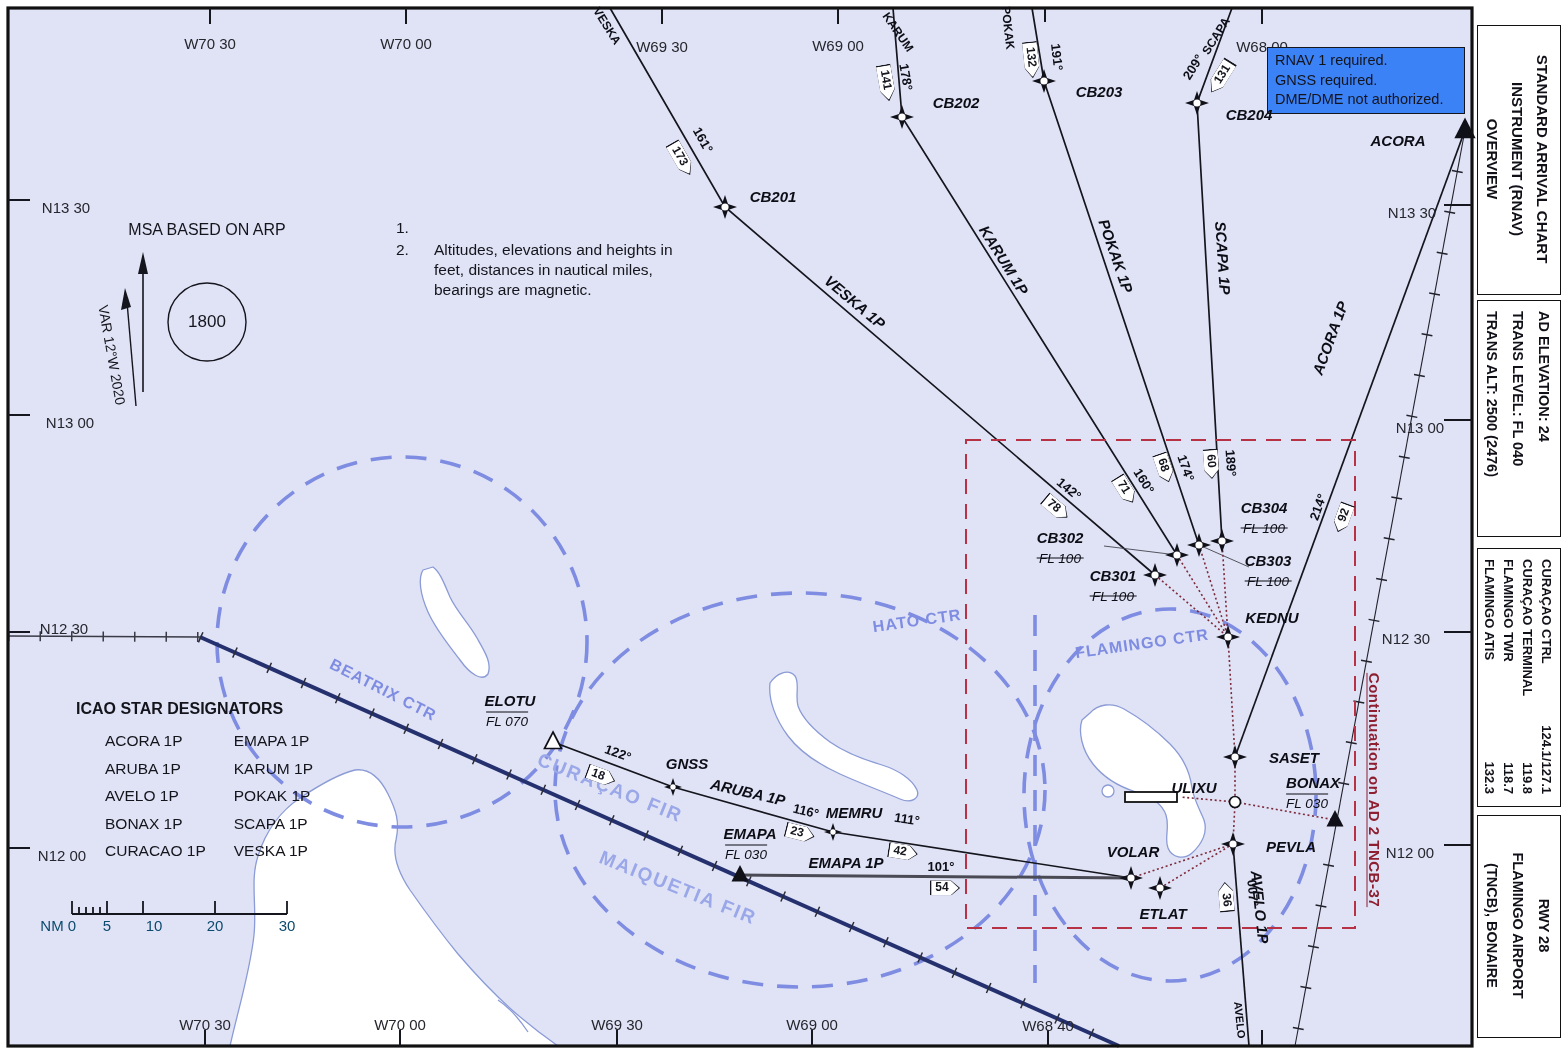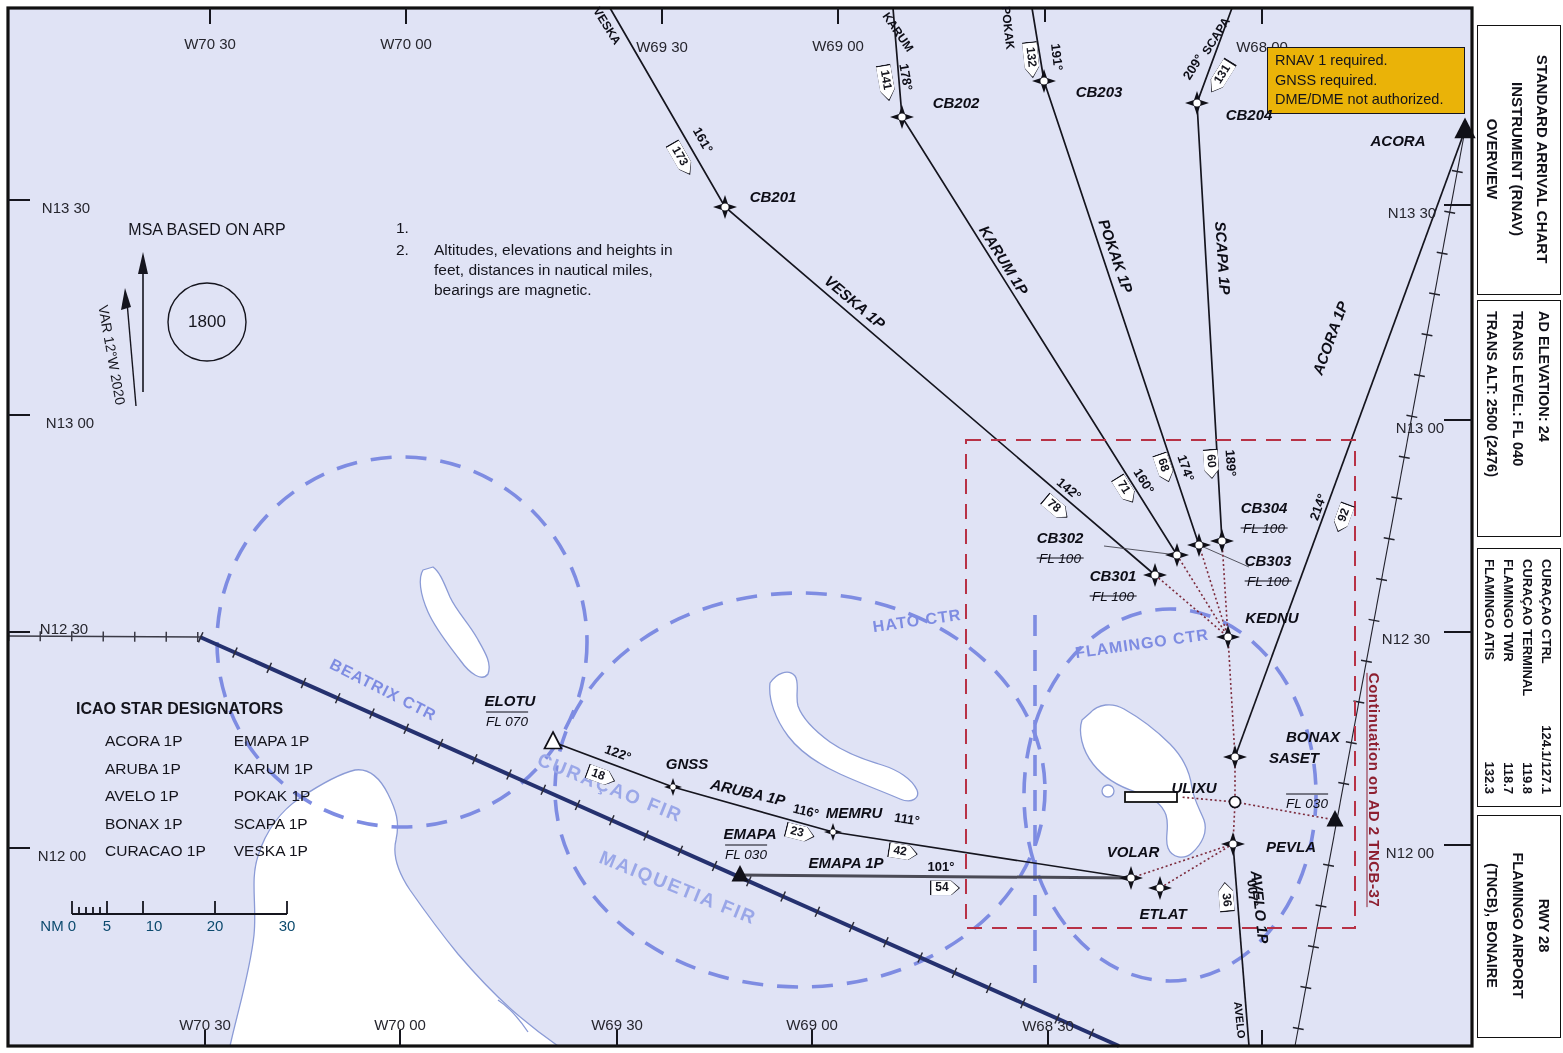--- a/index.html
+++ b/index.html
@@ -20,21 +20,21 @@
   .cont{font:bold 15px "Liberation Sans",sans-serif;color:#8d1f30;text-decoration:underline;letter-spacing:.5px;}
   .flag{position:absolute;transform:translate(-50%,-50%);}
   .flag .fo{display:block;background:#15151e;clip-path:polygon(0 0,70% 0,100% 50%,70% 100%,0 100%);}
   .flag .fi{display:block;background:#fff;clip-path:polygon(0 0,70% 0,100% 50%,70% 100%,0 100%);
             margin:1.4px;padding:0 10px 0 4px;font:bold 12px "Liberation Sans",sans-serif;color:#15151e;line-height:15px;}
   .flag.left .fo{clip-path:polygon(100% 0,30% 0,0 50%,30% 100%,100% 100%);}
   .flag.left .fi{clip-path:polygon(100% 0,30% 0,0 50%,30% 100%,100% 100%);padding:0 4px 0 10px;}
   .notes{position:absolute;left:396px;top:218px;width:288px;font:15.5px "Liberation Sans",sans-serif;color:#14141c;line-height:1.3;}
   .notes .row{display:flex;margin-bottom:2px;}
   .notes .n{width:38px;flex:none;}
-  .rnavbox{position:absolute;left:1267px;top:47px;width:182px;background:#eab308;border:1.7px solid #15151e;
+  .rnavbox{position:absolute;left:1267px;top:47px;width:182px;background:#3b82f6;border:1.7px solid #15151e;
            padding:3px 7px;font:14.5px "Liberation Sans",sans-serif;color:#14141c;line-height:1.35;}
   .desig{position:absolute;left:60px;top:700px;font:15.5px "Liberation Sans",sans-serif;color:#14141c;}
   .desig .ttl{font-weight:bold;font-size:16px;margin-bottom:9px;margin-left:16px;}
   .desig .cols{display:flex;gap:28px;margin-left:45px;}
   .desig .cols span{display:block;line-height:27.5px;}
   .msa-title{font:16px "Liberation Sans",sans-serif;color:#14141c;text-align:center;}
   .msa-val{font:17px "Liberation Sans",sans-serif;color:#14141c;}
   .var{font:14px "Liberation Sans",sans-serif;color:#14141c;}
   .scale-lbl{font:15px "Liberation Sans",sans-serif;color:#0c4a6e;}
   .vbox{position:absolute;left:1477px;width:84px;background:#fff;border:1.8px solid #111;box-sizing:border-box;}
@@ -199,21 +199,21 @@
 
 <div class="lbl coord" style="left:210px;top:36px">W70 30</div>
 <div class="lbl coord" style="left:406px;top:36px">W70 00</div>
 <div class="lbl coord" style="left:662px;top:39px">W69 30</div>
 <div class="lbl coord" style="left:838px;top:38px">W69 00</div>
 <div class="lbl coord" style="left:1262px;top:39px">W68 00</div>
 <div class="lbl coord" style="left:205px;top:1017px">W70 30</div>
 <div class="lbl coord" style="left:400px;top:1017px">W70 00</div>
 <div class="lbl coord" style="left:617px;top:1017px">W69 30</div>
 <div class="lbl coord" style="left:812px;top:1017px">W69 00</div>
-<div class="lbl coord" style="left:1048px;top:1018px">W68 30</div>
+<div class="lbl coord" style="left:1048px;top:1018px">W68 40</div>
 <div class="lbl coord" style="left:66px;top:200px">N13 30</div>
 <div class="lbl coord" style="left:70px;top:415px">N13 00</div>
 <div class="lbl coord" style="left:64px;top:621px">N12 30</div>
 <div class="lbl coord" style="left:62px;top:848px">N12 00</div>
 <div class="lbl coord" style="left:1412px;top:205px">N13 30</div>
 <div class="lbl coord" style="left:1420px;top:420px">N13 00</div>
 <div class="lbl coord" style="left:1406px;top:631px">N12 30</div>
 <div class="lbl coord" style="left:1410px;top:845px">N12 00</div>
 
 <div class="rnavbox">
@@ -281,21 +281,21 @@
 <div class="lbl wp" style="left:1060px;top:537px"><span class="wpu">CB302</span></div>
 <div class="lbl alt" style="left:1060px;top:558px">FL 100</div>
 <div class="lbl wp" style="left:1268px;top:560px"><span class="wpu">CB303</span></div>
 <div class="lbl alt" style="left:1268px;top:581px">FL 100</div>
 <div class="lbl wp" style="left:1264px;top:507px"><span class="wpu">CB304</span></div>
 <div class="lbl alt" style="left:1264px;top:528px">FL 100</div>
 
 <div class="lbl wp" style="left:1272px;top:617px">KEDNU</div>
 <div class="lbl wp" style="left:1294px;top:757px">SASET</div>
 <div class="lbl wp" style="left:1194px;top:787px">ULIXU</div>
-<div class="lbl wp" style="left:1313px;top:736px">BONAX</div>
+<div class="lbl wp" style="left:1313px;top:782px">BONAX</div>
 <div class="lbl alt" style="left:1307px;top:803px"><span class="alt-below">FL 030</span></div>
 <div class="lbl wp" style="left:1291px;top:846px">PEVLA</div>
 <div class="lbl wp" style="left:1133px;top:851px">VOLAR</div>
 <div class="lbl wp" style="left:1163px;top:913px">ETLAT</div>
 
 <div class="lbl wp" style="left:510px;top:700px">ELOTU</div>
 <div class="lbl alt" style="left:507px;top:721px"><span class="alt-below">FL 070</span></div>
 <div class="lbl wp" style="left:687px;top:763px">GNSS</div>
 <div class="lbl wp" style="left:854px;top:812px">MEMRU</div>
 <div class="lbl wp" style="left:750px;top:833px">EMAPA</div>

